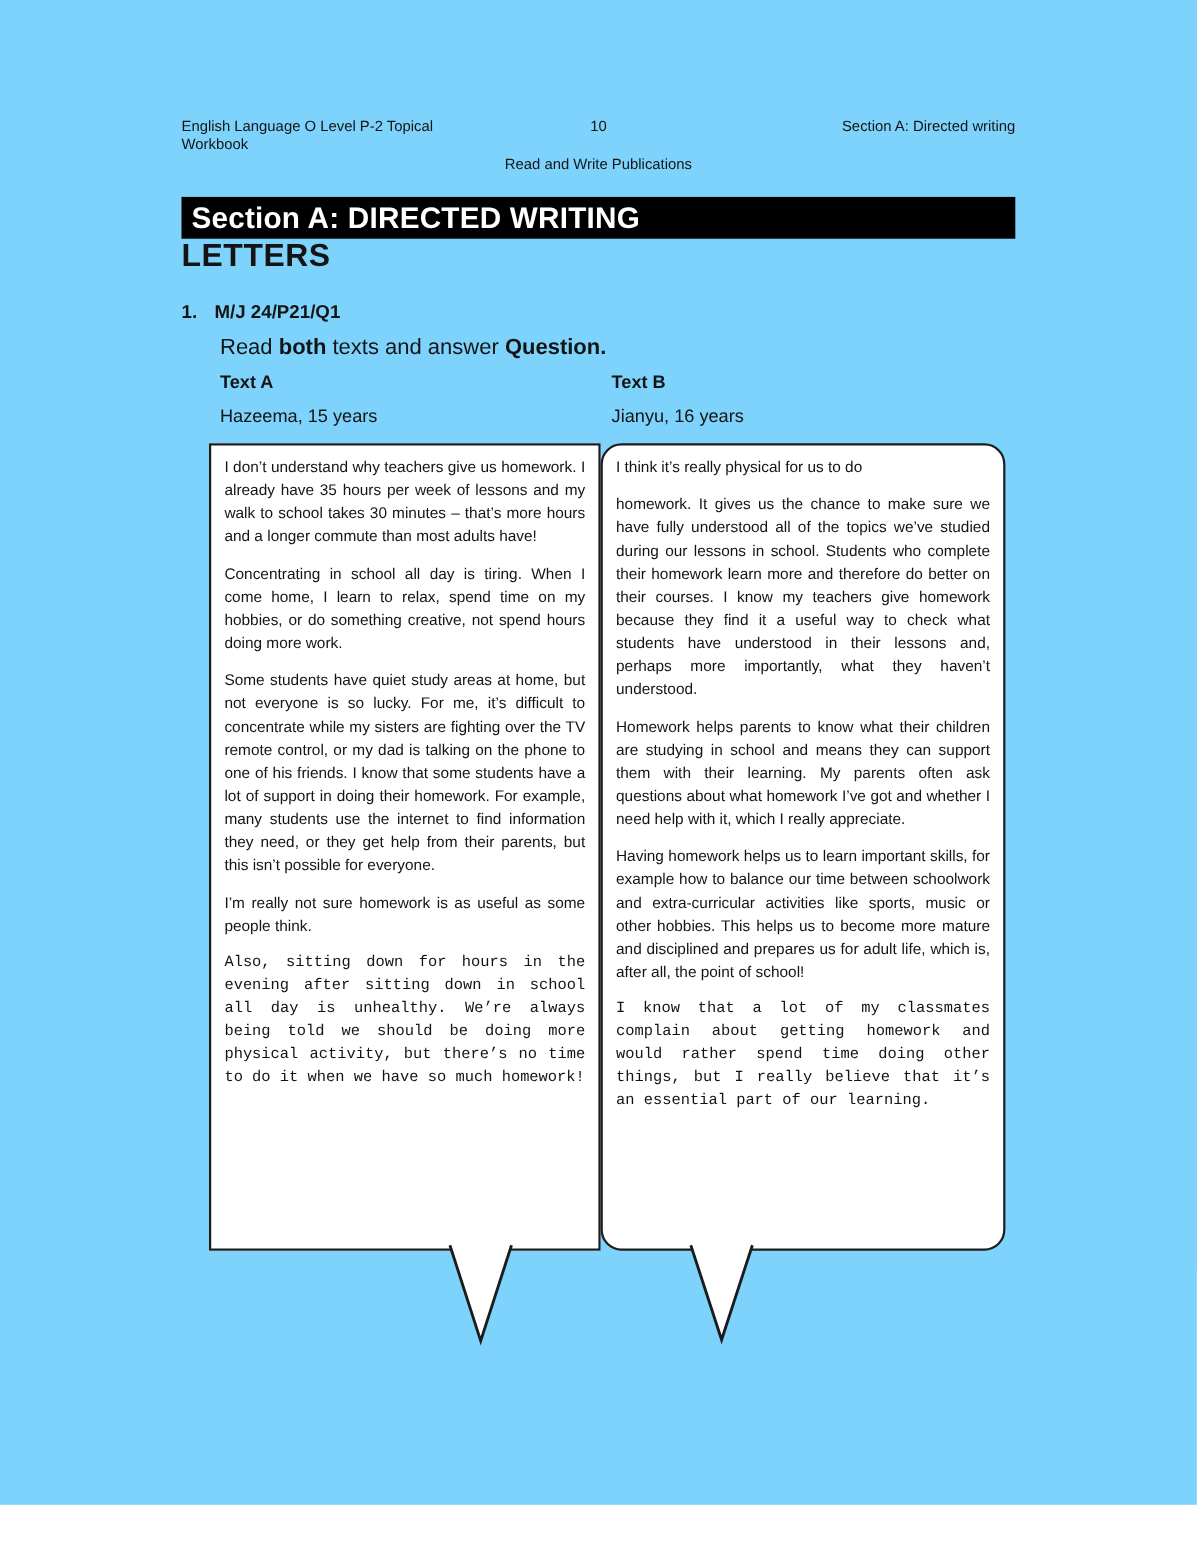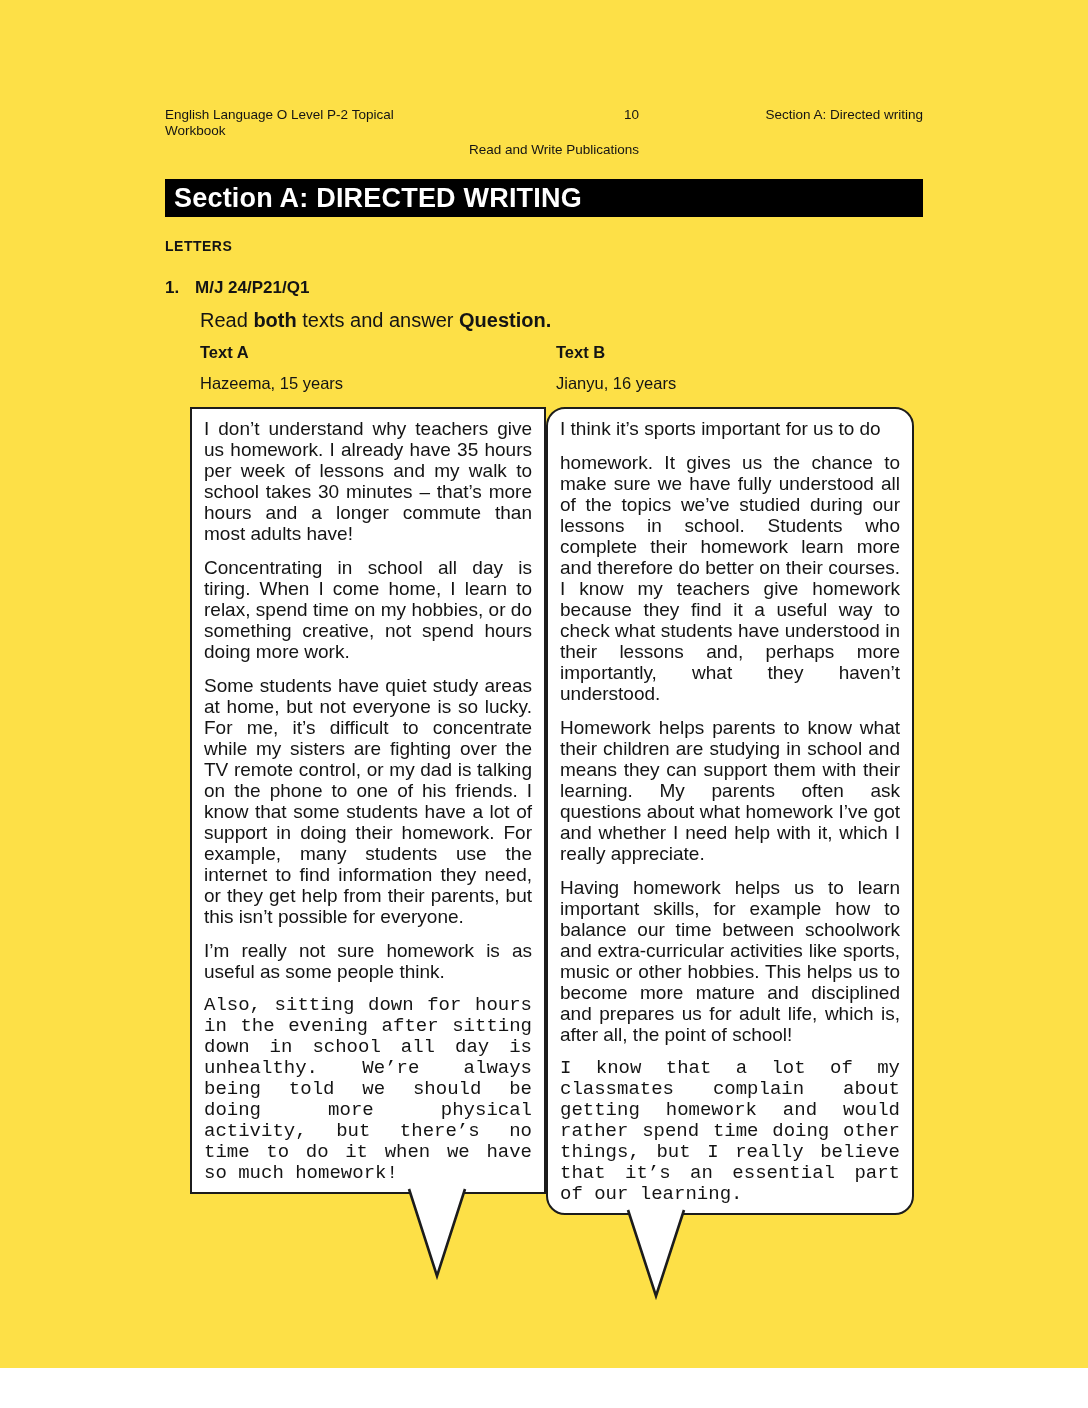--- a/index.html
+++ b/index.html
@@ -7,51 +7,50 @@
   body {
     width: 1088px; height: 1408px;
     font-family: "Liberation Sans", sans-serif;
     color: #141414;
     position: relative;
     overflow: hidden;
   }
   .page {
     position: absolute; left: 0; top: 0;
     width: 1088px; height: 1368px;
-    background: #fde047;
+    background: #7dd3fc;
   }
   .content {
     position: absolute; left: 165px; top: 107px;
     width: 758px;
   }
   
   .header-row {
     display: flex; align-items: flex-start;
     font-size: 13.5px; line-height: 16px;
   }
   .hdr-left  { flex: 1 1 0; text-align: left; }
   .hdr-right { flex: 1 1 0; text-align: right; }
-  .hdr-center { flex: 0 0 auto; text-align: right; min-width: 190px; }
+  .hdr-center { flex: 0 0 auto; text-align: center; min-width: 190px; }
   .hdr-center .pageno { display: block; }
   .hdr-center .publisher { display: block; margin-top: 19px; }
   
   .banner {
     margin-top: 21px;
     background: #000000;
     color: #ffffff;
     font-weight: bold;
     font-size: 27px;
     line-height: 28px;
     padding: 5px 9px 5px 9px;
     letter-spacing: 0.2px;
   }
   
   .letters-heading {
-    margin-top: 21px;
-    font-size: 14px;
+    font-size: 29px;
     font-weight: bold;
     letter-spacing: 0.5px;
   }
   .q-line {
     margin-top: 24px;
     font-size: 17px; font-weight: bold;
     display: flex;
   }
   .q-num { width: 30px; }
   .instruction {
@@ -80,21 +79,21 @@
     margin-top: 12px;
   }
   
   .bubble {
     position: relative;
     margin-top: 14px;
     border: 2px solid #1c1c1c;
     background: #ffffff;
     min-height: 734px;
     padding: 9px 12px 8px 12px;
-    font-size: 19px;
+    font-size: 14px;
     line-height: 21px;
     text-align: justify;
   }
   .bubble-a { width: 356px; border-radius: 0; }
   .bubble-b { width: 368px; border-radius: 19px; }
   .bubble p { margin-bottom: 13px; }
   .bubble p:last-of-type { margin-bottom: 0; font-family: Liberation Mono, monospace; }
   .tail {
     position: absolute;
     top: calc(100% - 3px);
@@ -146,21 +145,21 @@
           <svg class="tail tail-a" viewBox="0 0 60 90" xmlns="http://www.w3.org/2000/svg">
             <path d="M2,0 L30,87 L58,0" fill="#ffffff" stroke="#1c1c1c" stroke-width="2.6" stroke-linejoin="miter"></path>
           </svg>
         </div>
       </div>
 
       <div class="col col-b">
         <div class="text-label">Text B</div>
         <div class="text-author">Jianyu, 16 years</div>
         <div class="bubble bubble-b">
-          <p>I think it’s sports important for us to do</p>
+          <p>I think it’s really physical for us to do</p>
           <p>homework. It gives us the chance to make sure we have fully understood all of the topics we’ve studied during our lessons in school. Students who complete their homework learn more and therefore do better on their courses. I know my teachers give homework because they find it a useful way to check what students have understood in their lessons and, perhaps more importantly, what they haven’t understood.</p>
           <p>Homework helps parents to know what their children are studying in school and means they can support them with their learning. My parents often ask questions about what homework I’ve got and whether I need help with it, which I really appreciate.</p>
           <p>Having homework helps us to learn important skills, for example how to balance our time between schoolwork and extra-curricular activities like sports, music or other hobbies. This helps us to become more mature and disciplined and prepares us for adult life, which is, after all, the point of school!</p>
           <p>I know that a lot of my classmates complain about getting homework and would rather spend time doing other things, but I really believe that it’s an essential part of our learning.</p>
           <svg class="tail tail-b" viewBox="0 0 60 90" xmlns="http://www.w3.org/2000/svg">
             <path d="M2,0 L30,86 L58,0" fill="#ffffff" stroke="#1c1c1c" stroke-width="2.6" stroke-linejoin="miter"></path>
           </svg>
         </div>
       </div>
 

